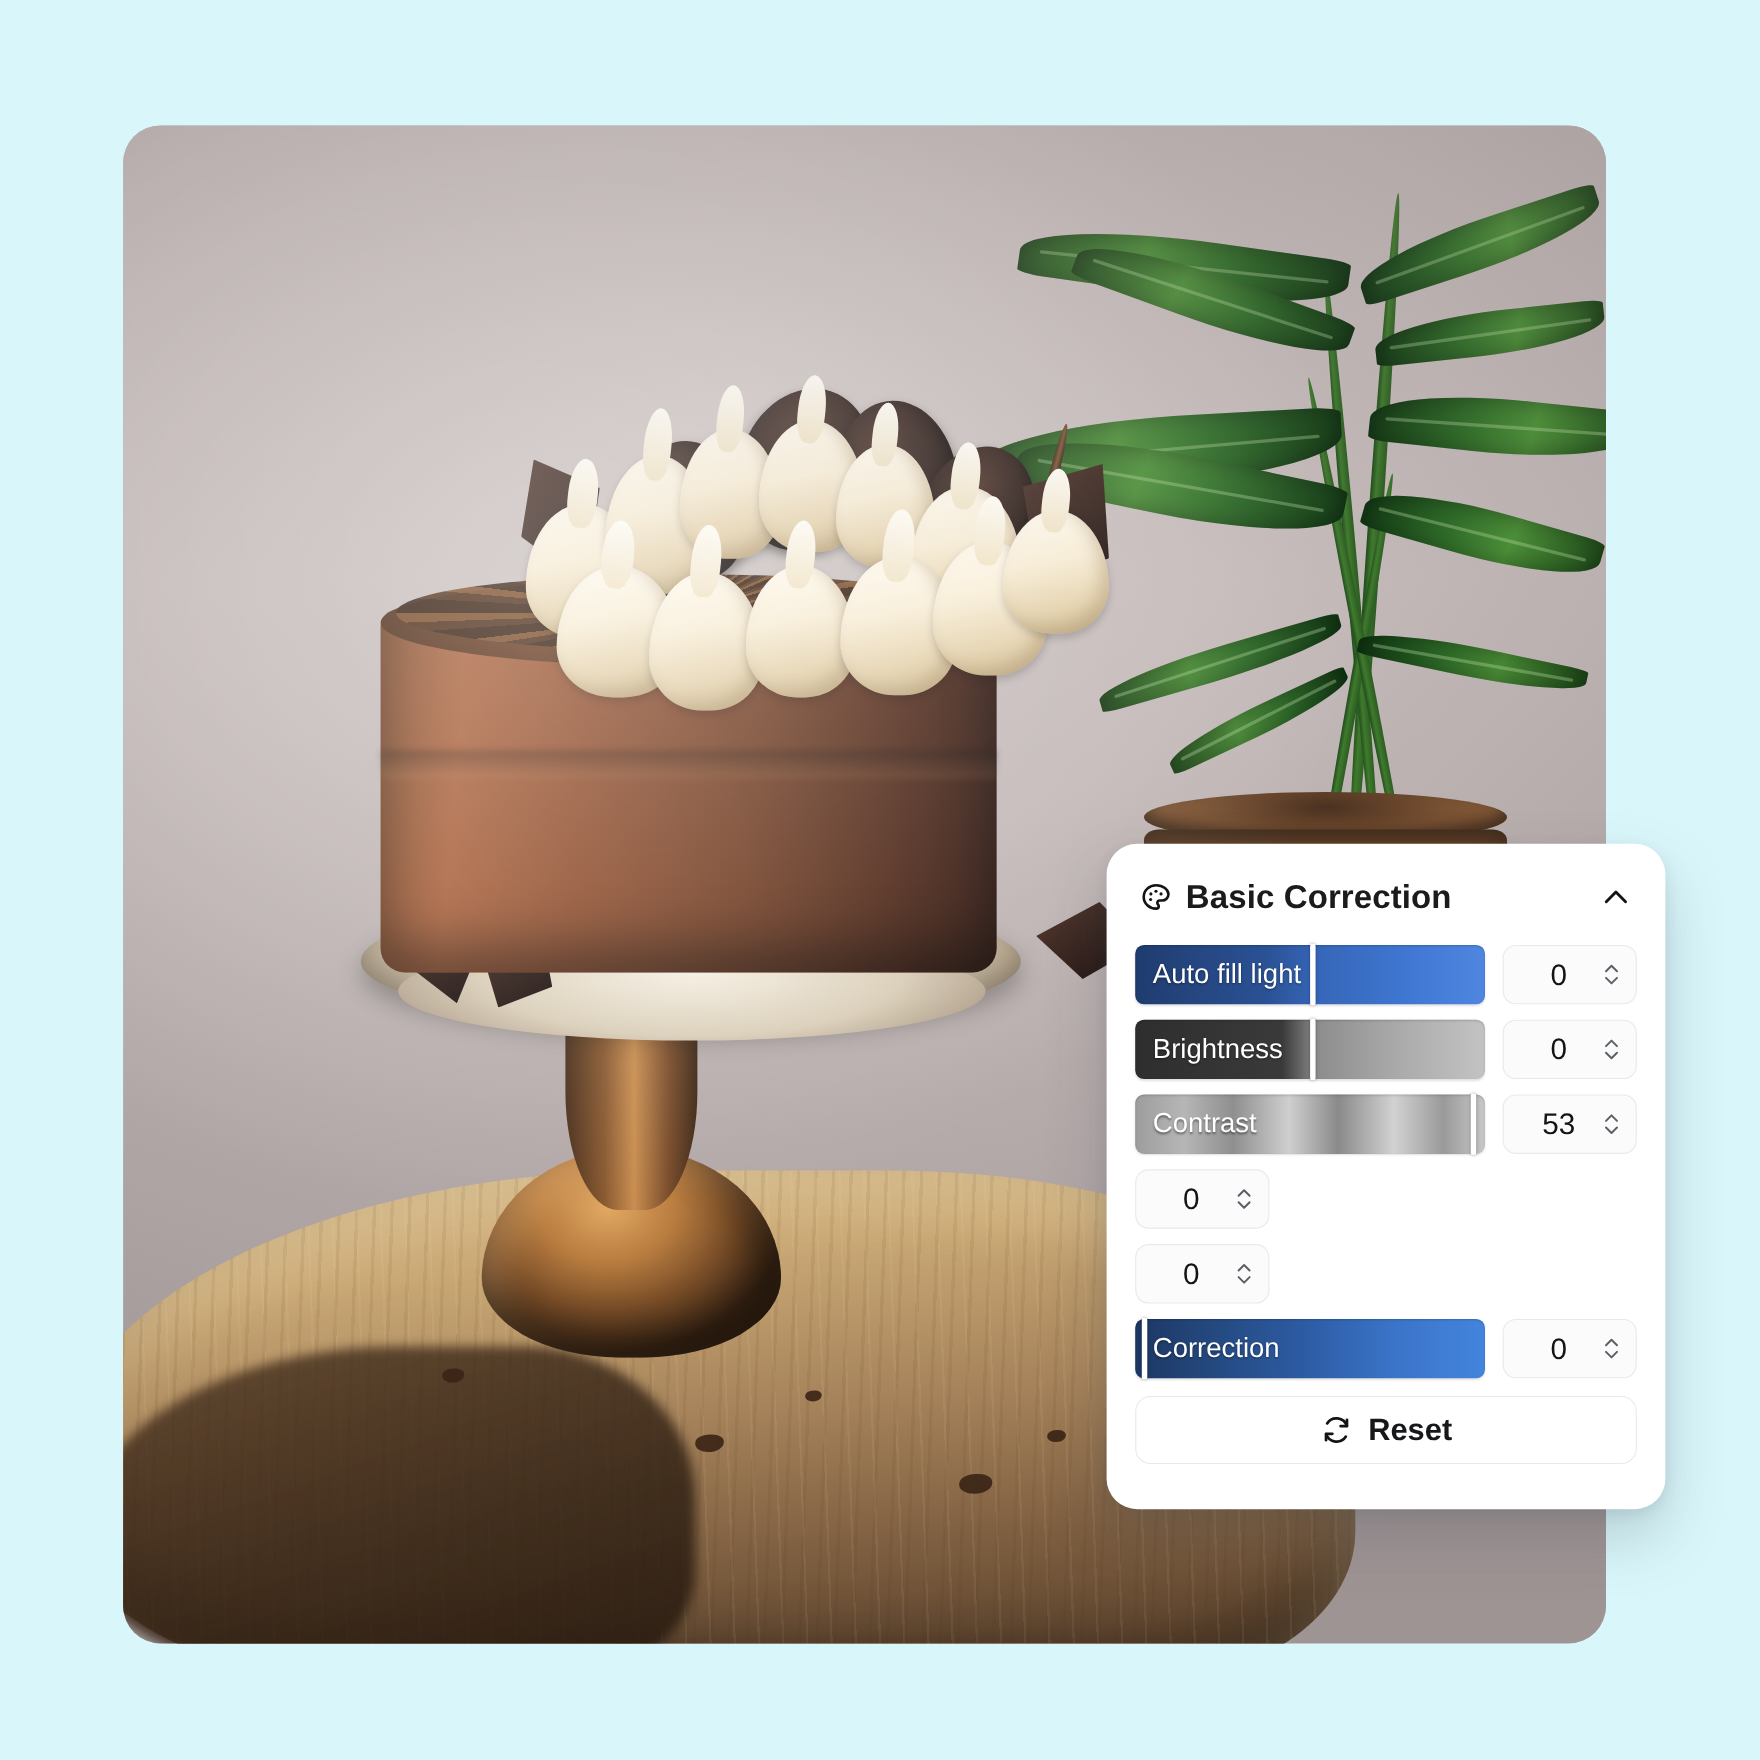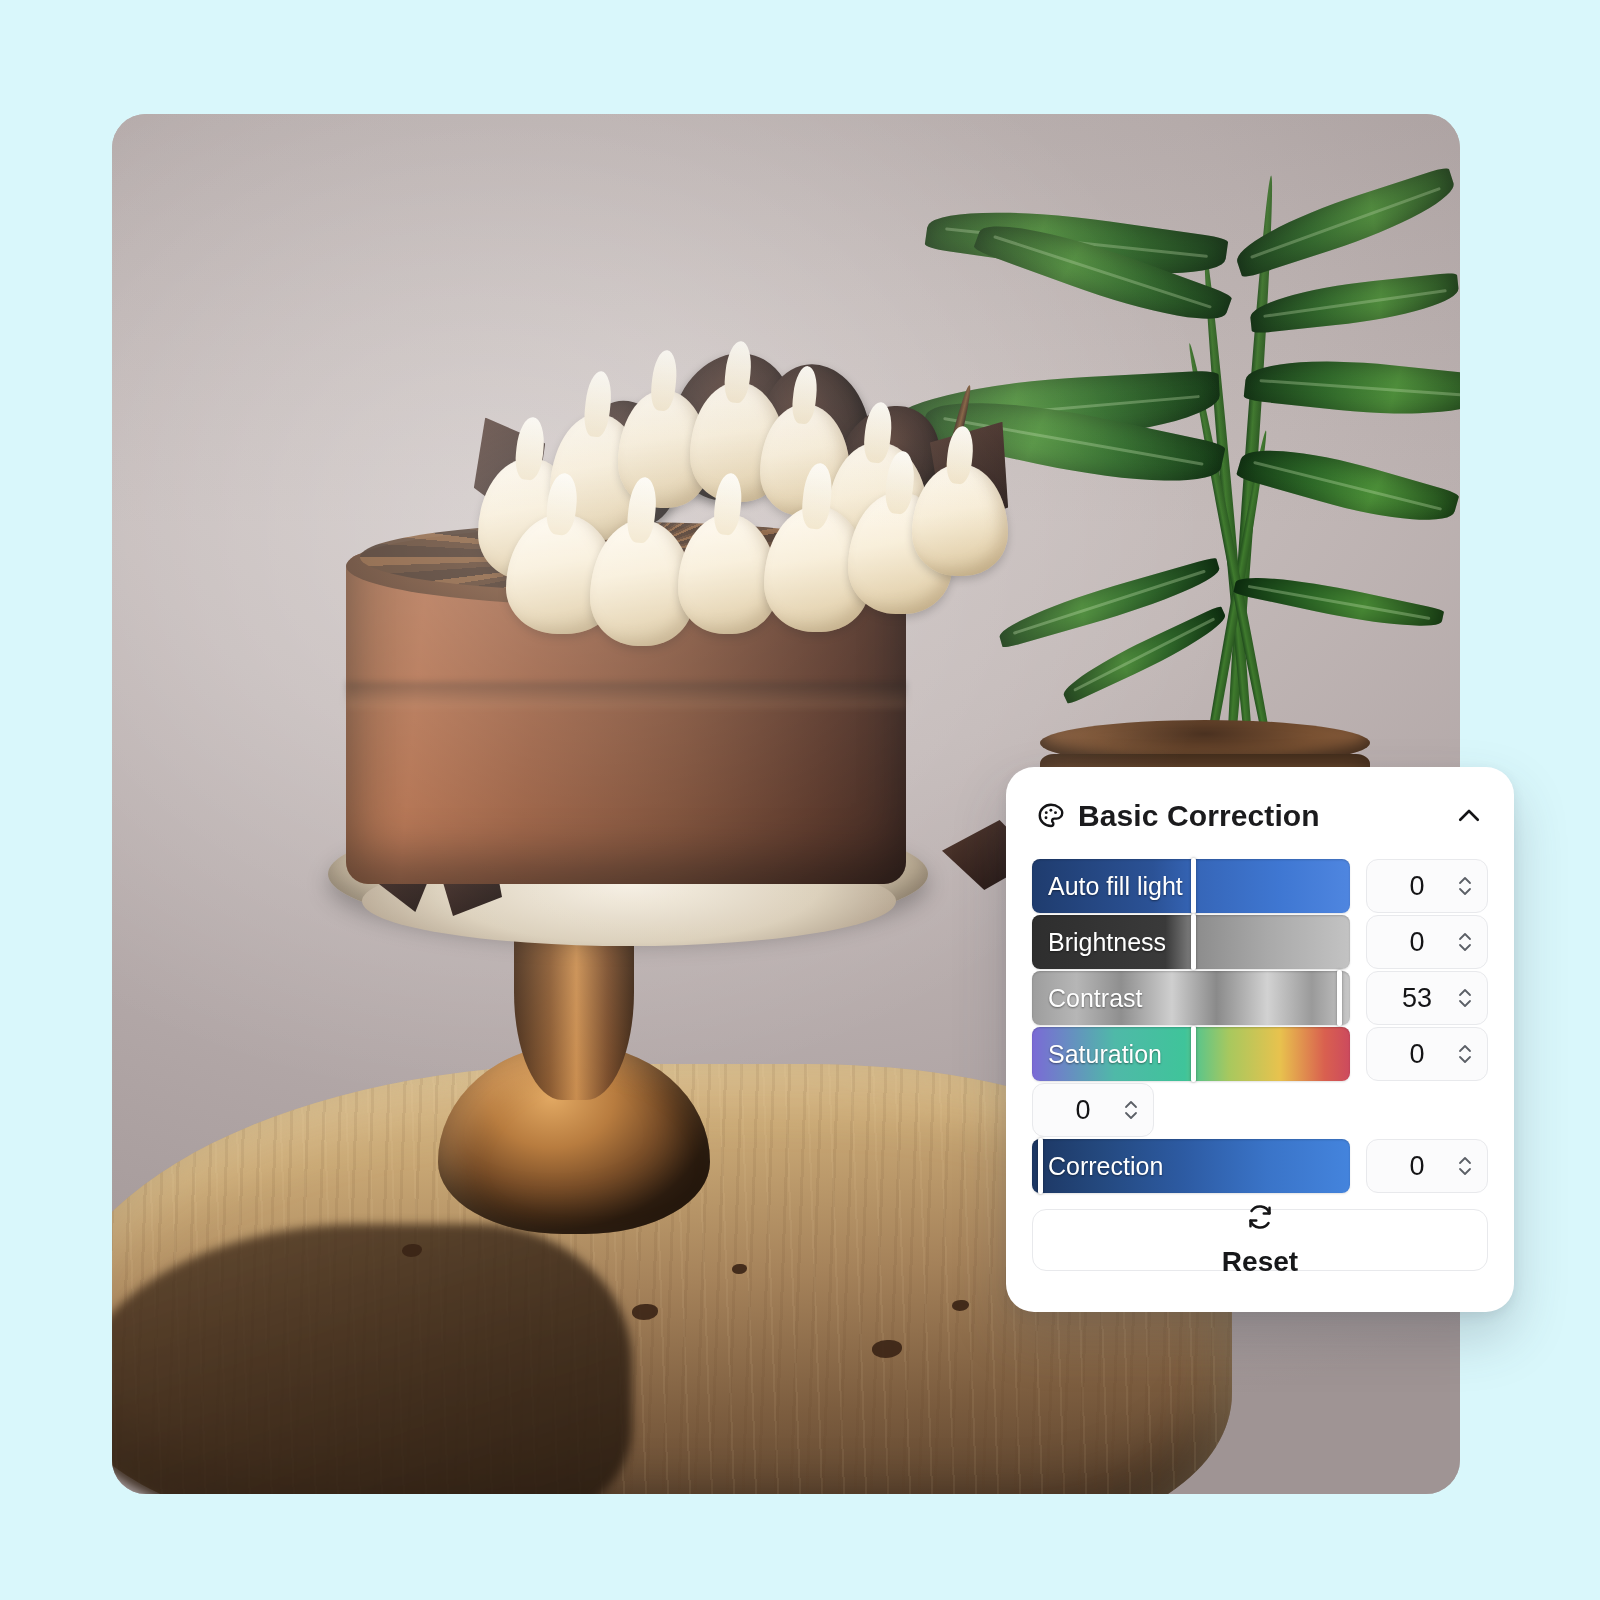--- a/index.html
+++ b/index.html
@@ -182,21 +182,21 @@
     padding: 2px 4px 0 4px;
     margin-bottom: 26px;
   }
   .palette-icon { width:30px; height:30px; flex:0 0 auto; }
   .panel-title {
     font-size: 30px; font-weight: 600; color:#1b1b1d; letter-spacing:.1px;
     flex: 1 1 auto;
   }
   .collapse-chevron { width:30px; height:30px; flex:0 0 auto; cursor:pointer; }
 
-  .rows { display:flex; flex-direction:column; gap:2px; }
+  .rows { display:flex; flex-direction:column; gap:14px; }
   .row { display:flex; align-items:center; gap:16px; }
 
   .slider {
     position: relative;
     flex: 1 1 auto;
     height: 54px;
     border-radius: 8px;
     overflow: visible;
     cursor: pointer;
   }
@@ -233,21 +233,20 @@
   .stepper { width:20px; height:34px; flex:0 0 auto; cursor:pointer; }
 
   .reset-btn {
     margin-top: 16px;
     height: 62px;
     border: 1.5px solid #e8e9ec;
     border-radius: 14px;
     background:#fff;
     display:flex; align-items:center; justify-content:center; gap:14px;
     cursor:pointer;
-    flex-direction:column;
   }
   .reset-btn .rlabel { font-size:28px; font-weight:600; color:#17181a; }
   .reset-icon { width:30px; height:30px; }
 </style>
 </head>
 <body style="background: rgb(217, 247, 251);">
 
 <div id="photo">
   <div class="wall"></div>
 
@@ -387,25 +386,20 @@
         <span class="stepper">
           <svg viewBox="0 0 20 34" width="20" height="34">
             <path d="M5 14l5-5 5 5" fill="none" stroke="#5b5f66" stroke-width="1.8" stroke-linecap="round" stroke-linejoin="round"></path>
             <path d="M5 20l5 5 5-5" fill="none" stroke="#5b5f66" stroke-width="1.8" stroke-linecap="round" stroke-linejoin="round"></path>
           </svg>
         </span>
       </div>
     </div>
 
     <div class="row">
-      <div class="slider">
-        <div class="track" style="background:linear-gradient(90deg,#7b6ad6 0%,#4fb9a8 26%,#3fc49a 48%,#a8c85e 62%,#e8c24e 78%,#d9604f 92%,#cc4a5e 100%);"></div>
-        <span class="label">Saturation</span>
-        <div class="thumb" style="left:50%;"></div>
-      </div>
       <div class="numfield">
         <span class="val">0</span>
         <span class="stepper">
           <svg viewBox="0 0 20 34" width="20" height="34">
             <path d="M5 14l5-5 5 5" fill="none" stroke="#5b5f66" stroke-width="1.8" stroke-linecap="round" stroke-linejoin="round"></path>
             <path d="M5 20l5 5 5-5" fill="none" stroke="#5b5f66" stroke-width="1.8" stroke-linecap="round" stroke-linejoin="round"></path>
           </svg>
         </span>
       </div>
     </div>

